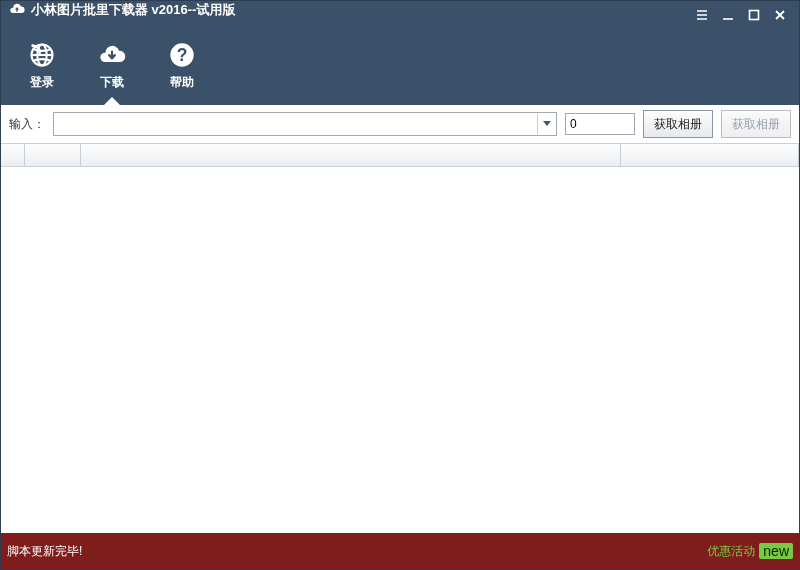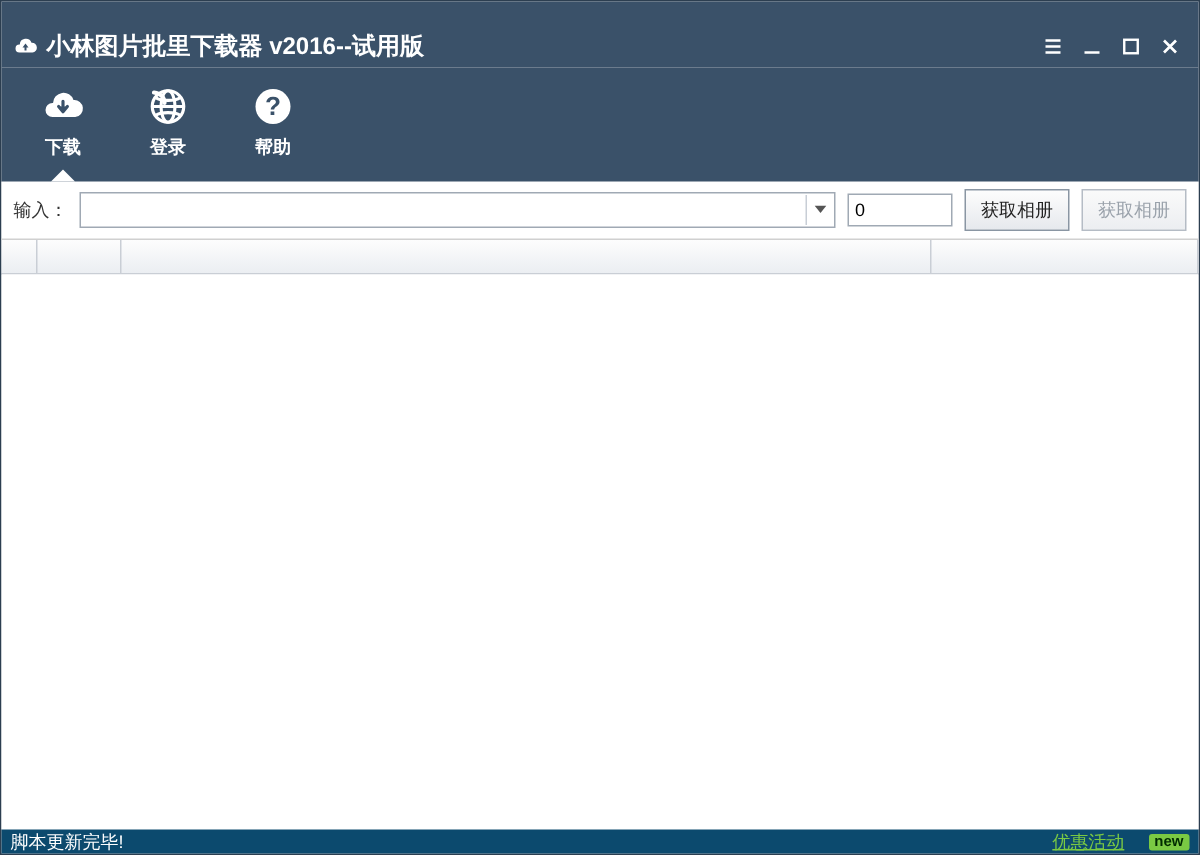--- a/index.html
+++ b/index.html
@@ -20,23 +20,23 @@
     border: 1px solid #2c3e50;
     box-sizing: border-box;
     position: relative;
   }
   
   .titlebar {
     background: #3a5169;
     color: #fff;
     height: 28px;
     display: flex;
-    align-items: center;
-    padding: 16px 6px 0 8px;
-    font-size: 16px;
+    align-items: flex-start;
+    padding: 0 6px 0 8px;
+    font-size: 13px;
     font-weight: bold;
   }
   .titlebar .app-icon {
     width: 16px;
     height: 16px;
     margin-right: 6px;
     display: inline-flex;
     align-items: center;
     justify-content: center;
   }
@@ -175,44 +175,43 @@
     box-sizing: border-box;
     height: 100%;
   }
   .table-body {
     flex: 1;
     background: #fff;
   }
 
   
   .statusbar {
-    height: 16px;
-    background: #0c4a6e;
+    height: 36px;
+    background: #7f1d1d;
     color: #fff;
     display: flex;
     align-items: center;
     padding: 0 6px;
     font-size: 12px;
   }
   .statusbar .status-left { flex: 0 0 auto; }
   .statusbar .spacer { flex: 1; }
   .statusbar .promo {
     color: #7ac943;
-    margin-right: 16px;
-    cursor: pointer;
-    text-decoration: underline;
+    margin-right: 4px;
+    cursor: pointer;
   }
   .statusbar .badge {
     display: inline-block;
     background: #7ac943;
     color: #002b00;
-    font-size: 10px;
+    font-size: 14px;
     padding: 0 4px;
     border-radius: 2px;
-    font-weight: bold;
+    font-weight: normal;
     cursor: pointer;
   }
 </style>
 </head>
 <body>
 
 <div class="window">
 
   <div class="titlebar">
     <span class="app-icon">
@@ -239,43 +238,43 @@
         </svg>
     </span>
     <span class="win-btn">
       <svg width="12" height="12" viewBox="0 0 12 12">
           <path stroke="#fff" stroke-width="1.8" d="M2 2l8 8M10 2l-8 8"></path>
         </svg>
     </span>
   </div>
 
   <div class="toolbar">
-    <div class="tool-item active">
-      <span class="ticon">
-        <svg width="28" height="28" viewBox="0 0 24 24">
-            <path fill="#fff" d="M19 18H6a4 4 0 0 1 0-8c.1 0 .2 0 .3 0A6 6 0 0 1 18 8.3 4 4 0 0 1 19 18z"></path>
-            <path fill="#3a5169" d="M12 9v4.5M9.5 12l2.5 3 2.5-3" stroke="#3a5169" stroke-width="1.8" stroke-linecap="round" stroke-linejoin="round"></path>
-          </svg>
-      </span>
-      <span class="tlabel">下载</span>
-    </div>
     <div class="tool-item">
       <span class="ticon">
         <svg width="28" height="28" viewBox="0 0 24 24">
             <g fill="none" stroke="#fff" stroke-width="1.8">
               <circle cx="12" cy="12" r="9"></circle>
               <ellipse cx="12" cy="12" rx="4" ry="9"></ellipse>
               <path d="M3 12h18"></path>
               <path d="M5 7c3 2 11 2 14 0M5 17c3-2 11-2 14 0"></path>
             </g>
             <path d="M4 4c4 .5 6 3 6 6" fill="none" stroke="#fff" stroke-width="2.4" stroke-linecap="round"></path>
           </svg>
       </span>
       <span class="tlabel">登录</span>
     </div>
+    <div class="tool-item active">
+      <span class="ticon">
+        <svg width="28" height="28" viewBox="0 0 24 24">
+            <path fill="#fff" d="M19 18H6a4 4 0 0 1 0-8c.1 0 .2 0 .3 0A6 6 0 0 1 18 8.3 4 4 0 0 1 19 18z"></path>
+            <path fill="#3a5169" d="M12 9v4.5M9.5 12l2.5 3 2.5-3" stroke="#3a5169" stroke-width="1.8" stroke-linecap="round" stroke-linejoin="round"></path>
+          </svg>
+      </span>
+      <span class="tlabel">下载</span>
+    </div>
     <div class="tool-item">
       <span class="ticon">
         <svg width="28" height="28" viewBox="0 0 24 24">
             <circle cx="12" cy="12" r="10" fill="#fff"></circle>
             <text x="12" y="17" text-anchor="middle" font-size="15" font-weight="bold" fill="#3a5169">?</text>
           </svg>
       </span>
       <span class="tlabel">帮助</span>
     </div>
   </div>

